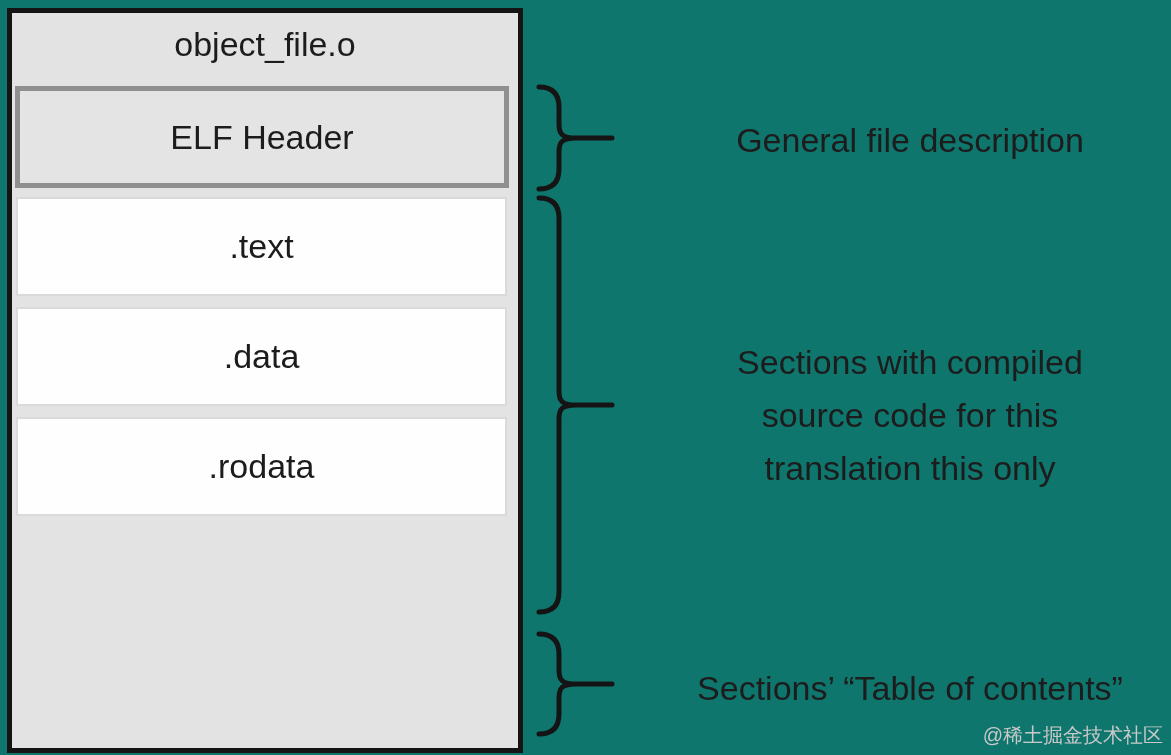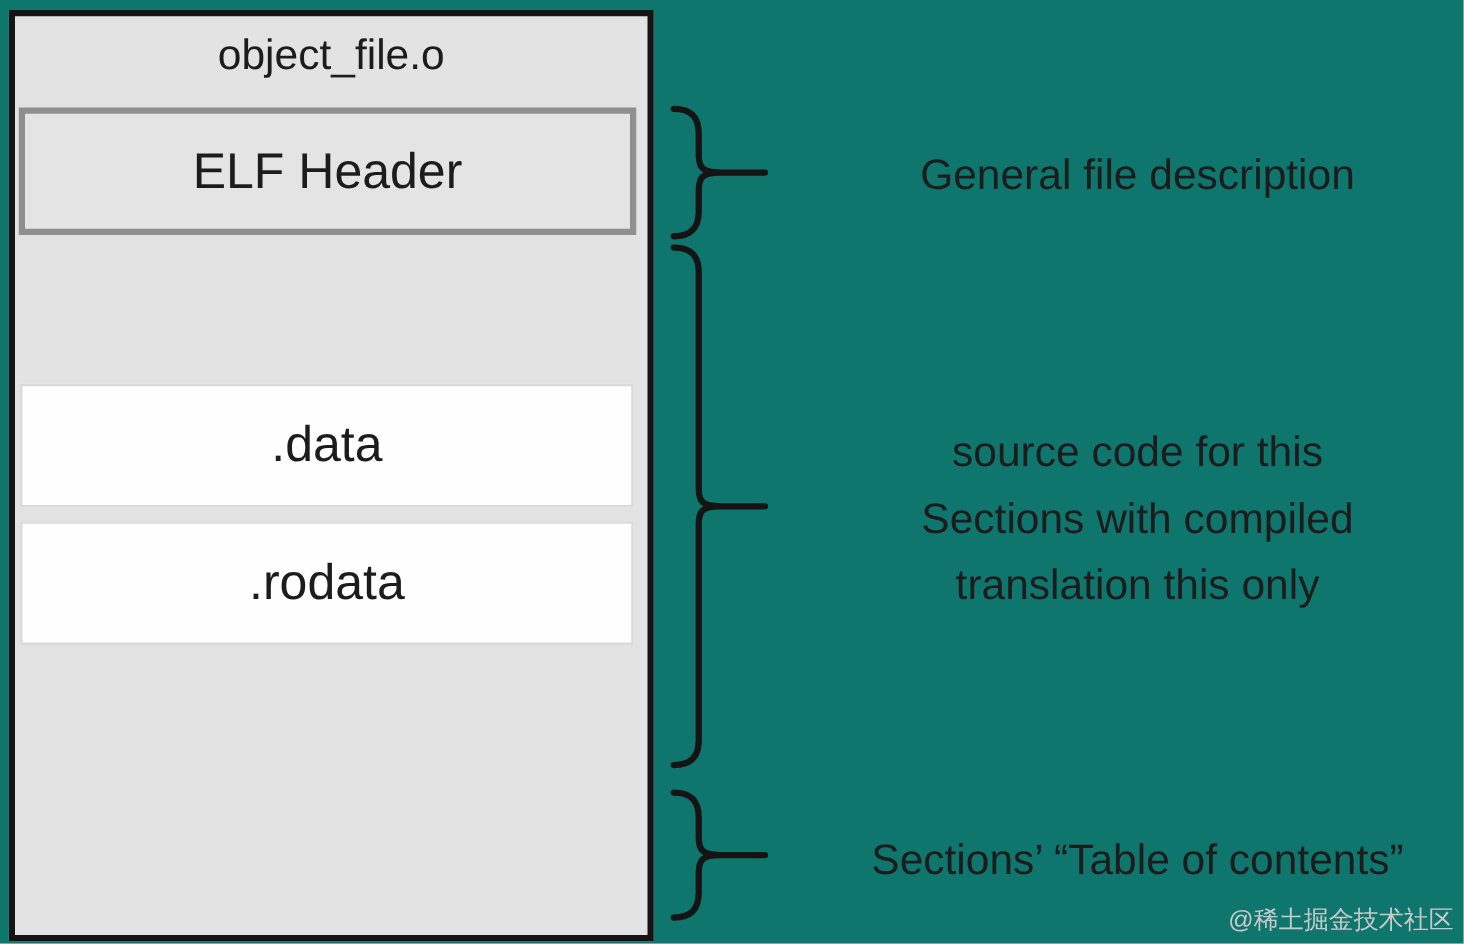--- a/index.html
+++ b/index.html
@@ -35,21 +35,21 @@
     text-align: center;
     font-size: 34px;
     line-height: 40px;
   }
   .block {
     position: absolute;
     box-sizing: border-box;
     display: flex;
     align-items: center;
     justify-content: center;
-    font-size: 40px;
+    font-size: 34px;
   }
   .meta-block {
     left: 15px;
     width: 494px;
     border: 5px solid #8f8f8f;
     background: #e4e4e4;
   }
   .elf-block { top: 86px; height: 102px; }
   .sh-block  { top: 633px; height: 98px; }
   .section-row {
@@ -100,20 +100,23 @@
 <div class="canvas">
 
   <div class="outer-box"></div>
 
   <div class="file-title">object_file.o</div>
 
   <div class="block meta-block elf-block">
     <span>ELF Header</span>
   </div>
 
+  <div class="block section-row s0">
+    <span>.text</span>
+  </div>
 
   <div class="block section-row s1">
     <span>.data</span>
   </div>
 
   <div class="block section-row s2">
     <span>.rodata</span>
   </div>
 
 
@@ -126,22 +129,22 @@
     <path d="M3,3 C17,3 23,10 23,23 L23,196 C23,206 26,210 40,210 C26,210 23,214 23,224 L23,397 C23,410 17,417 3,417 M40,210 L76,210"></path>
   </svg>
 
   <svg class="brace brace-3" width="80" height="106" viewBox="0 0 80 106">
     <path d="M3,3 C17,3 23,10 23,23 L23,39 C23,49 26,53 40,53 C26,53 23,57 23,67 L23,83 C23,96 17,103 3,103 M40,53 L76,53"></path>
   </svg>
 
   <div class="annotation ann-1">General file description</div>
 
   <div class="annotation ann-2">
+    <div>Sections with compiled</div>
     <div>source code for this</div>
-    <div>Sections with compiled</div>
     <div>translation this only</div>
   </div>
 
   <div class="annotation ann-3">Sections’ “Table of contents”</div>
 
   <div class="watermark">@稀土掘金技术社区</div>
 
 </div>
 
 </body></html>

